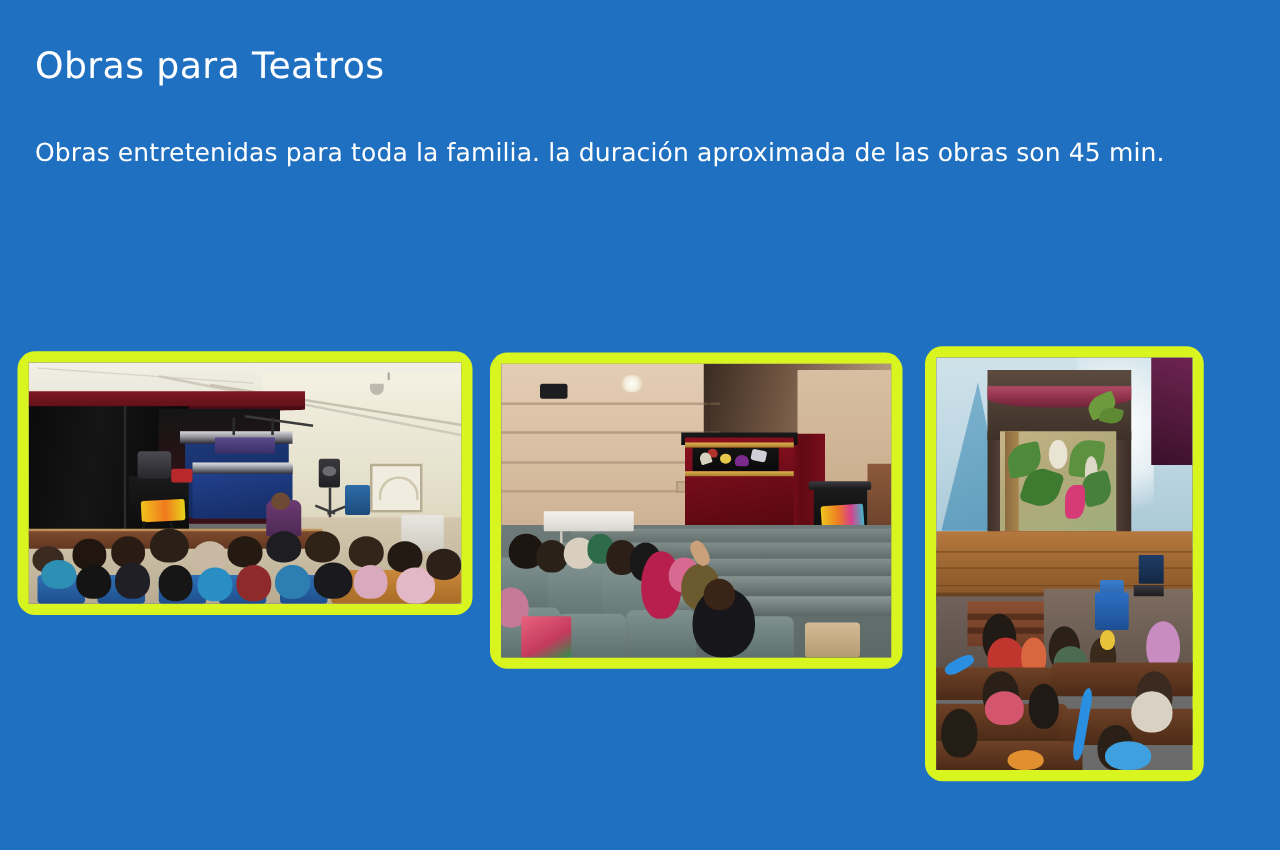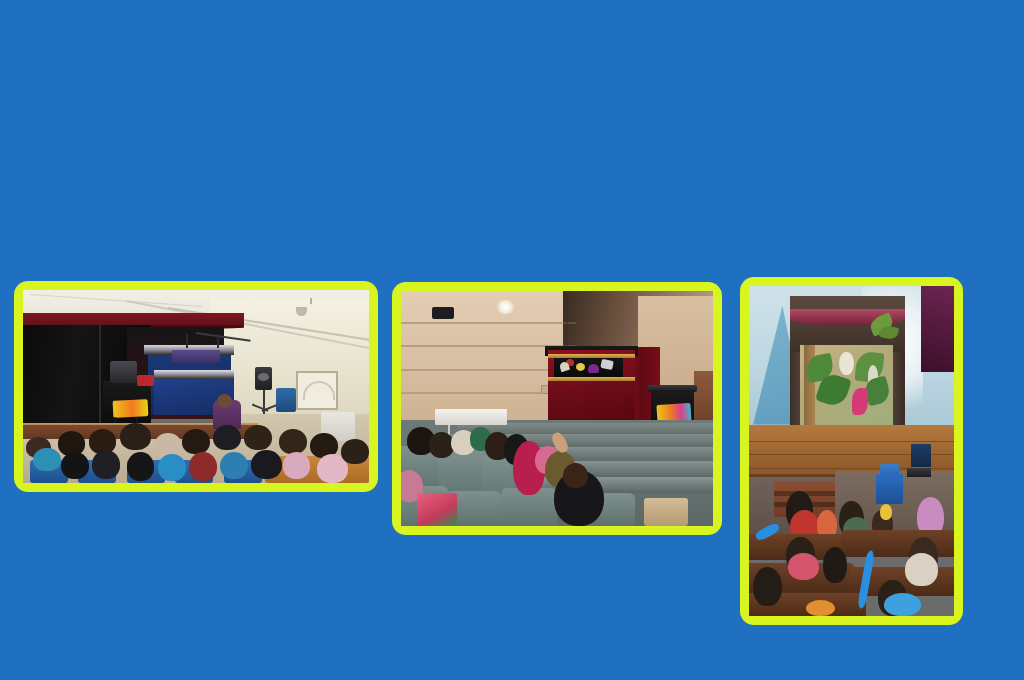--- a/index.html
+++ b/index.html
@@ -296,21 +296,23 @@
   .p3-balloon   { left:55%; top:80%; width:4%; height:18%;
                   background:#2a8fe0; border-radius:50%/20%; transform:rotate(10deg); }
   .p3-balloon-2 { left:3%; top:73%; width:12%; height:3%;
                   background:#2a8fe0; border-radius:40%; transform:rotate(-28deg); }
 </style>
 </head>
 <body>
 
 <div class="slide">
 
-
+  <div class="title">Obras para Teatros</div>
+
+  <div class="body-text">Obras entretenidas para toda la familia. la duración aproximada de las obras son 45 min.</div>
 
   <div class="photo-frame" id="frame-1">
     <div class="photo">
       <div class="p1-ceiling"></div>
       <div class="p1-wall-r"></div>
       <div class="p1-truss-c"></div>
       <div class="p1-truss-a"></div>
       <div class="p1-truss-b"></div>
       <div class="p1-lamp-stem"></div>
       <div class="p1-lamp"></div>

